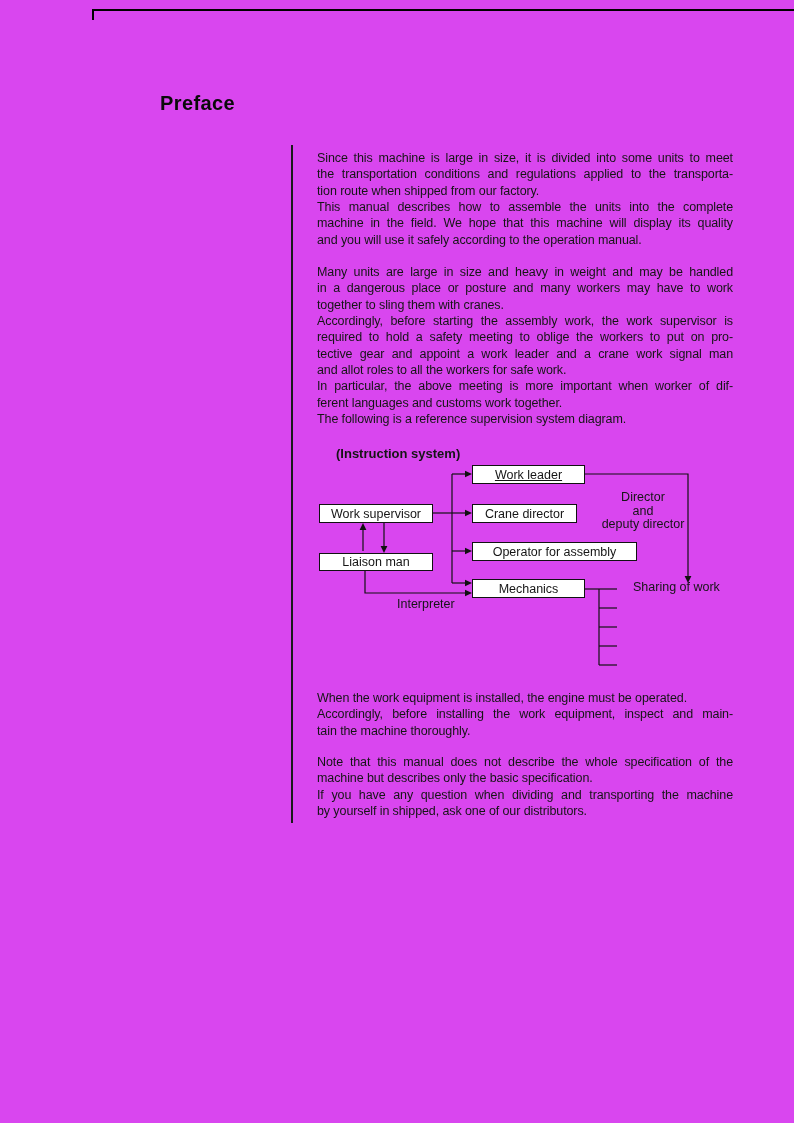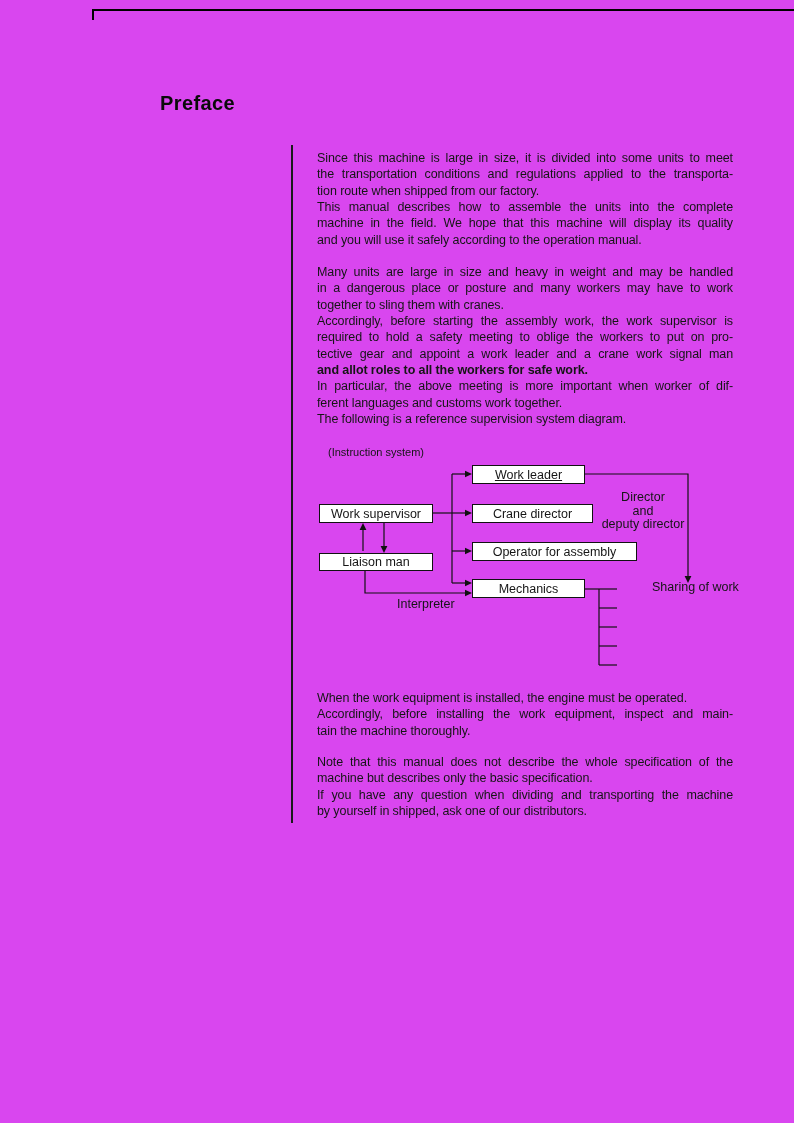--- a/index.html
+++ b/index.html
@@ -14,21 +14,21 @@
     font-size:20px;font-weight:bold;letter-spacing:0.4px;color:#0a0a0a;
   }
   .left-rule{position:absolute;left:291px;top:145px;width:1.5px;height:678px;background:#1a1a1a;}
   .ln{
     position:absolute;left:317px;width:416px;height:17px;
     font-size:12.5px;line-height:16.3px;letter-spacing:-0.1px;
     white-space:nowrap;color:#151515;
   }
   .ln.j{white-space:normal;text-align:justify;text-align-last:justify;}
   .diagram-caption{
-    position:absolute;left:328px;top:446px;font-size:11px;color:#151515;
+    position:absolute;left:336px;top:446px;font-size:13px;color:#151515;font-weight:bold;
   }
   .dbox{
     position:absolute;border:1.3px solid #111;background:#fff;
     display:flex;align-items:center;justify-content:center;
     font-size:12.5px;color:#151515;box-sizing:border-box;white-space:nowrap;
   }
   .dlabel{
     position:absolute;font-size:12.5px;color:#151515;line-height:13.6px;
     white-space:pre-line;
     padding-left:13px;
@@ -59,21 +59,21 @@
       <div class="ln" style="top: 182.64px;">tion route when shipped from our factory.</div>
       <div class="ln j" style="top: 198.96px;">This manual describes how to assemble the units into the complete</div>
       <div class="ln j" style="top: 215.28px;">machine in the field.  We hope that this machine will display its quality</div>
       <div class="ln" style="top: 231.6px;">and you will use it safely according to the operation manual.</div>
       <div class="ln j" style="top: 264px;">Many units are large in size and heavy in weight and may be handled</div>
       <div class="ln j" style="top: 280.32px;">in a dangerous place or posture and many workers may have to work</div>
       <div class="ln" style="top: 296.64px;">together to sling them with cranes.</div>
       <div class="ln j" style="top: 312.96px;">Accordingly, before starting the assembly work, the work supervisor is</div>
       <div class="ln j" style="top: 329.28px;">required to hold a safety meeting to oblige the workers to put on pro-</div>
       <div class="ln j" style="top: 345.6px;">tective gear and appoint a work leader and a crane work signal man</div>
-      <div class="ln" style="top: 361.92px; font-weight: bold;">and allot roles to all the workers for safe work.</div>
+      <div class="ln" style="top: 361.92px;">and allot roles to all the workers for safe work.</div>
       <div class="ln j" style="top: 378.24px;">In particular, the above meeting is more important when worker of dif-</div>
       <div class="ln" style="top: 394.56px;">ferent languages and customs work together.</div>
       <div class="ln" style="top: 410.88px;">The following is a reference supervision system diagram.</div>
       <div class="ln" style="top: 690px;">When the work equipment is installed, the engine must be operated.</div>
       <div class="ln j" style="top: 706.32px;">Accordingly, before installing the work equipment, inspect and main-</div>
       <div class="ln" style="top: 722.64px;">tain the machine thoroughly.</div>
       <div class="ln j" style="top: 754px;">Note that this manual does not describe the whole specification of the</div>
       <div class="ln" style="top: 770.32px;">machine but describes only the basic specification.</div>
       <div class="ln j" style="top: 786.64px;">If you have any question when dividing and transporting the machine</div>
       <div class="ln" style="top: 802.96px;">by yourself in shipped, ask one of our distributors.</div>
@@ -113,26 +113,26 @@
       <polygon points="688,583 684.6,576 691.4,576"></polygon>
       <polygon points="363,523 359.6,530 366.4,530"></polygon>
       <polygon points="384,553 380.6,546 387.4,546"></polygon>
     </g>
   </svg>
 
   <div id="diagram-boxes">
       <div class="dbox" style="left: 319px; top: 504px; width: 114px; height: 19px;">Work supervisor</div>
       <div class="dbox" style="left: 319px; top: 553px; width: 114px; height: 18px;">Liaison man</div>
       <div class="dbox" style="left: 472px; top: 465px; width: 113px; height: 19px; text-decoration: underline;">Work leader</div>
-      <div class="dbox" style="left: 472px; top: 504px; width: 121px; height: 19px;">Crane director</div>
+      <div class="dbox" style="left: 472px; top: 504px; width: 105px; height: 19px;">Crane director</div>
       <div class="dbox" style="left: 472px; top: 542px; width: 165px; height: 19px;">Operator for assembly</div>
       <div class="dbox" style="left: 472px; top: 579px; width: 113px; height: 19px;">Mechanics</div>
     </div>
   <div id="diagram-labels">
       <div class="dlabel" style="left: 586px; top: 491px; width: 88px; text-align: center;">Director
 and
 deputy director</div>
       <div class="dlabel nowrap" style="left: 384px; top: 598px; text-align: left;">Interpreter</div>
-      <div class="dlabel nowrap" style="left: 620px; top: 581px; text-align: left; margin-left: 19px;">Sharing of work</div>
+      <div class="dlabel nowrap" style="left: 620px; top: 581px; text-align: left;">Sharing of work</div>
     </div>
 
 
 </div>
 
 </body></html>

